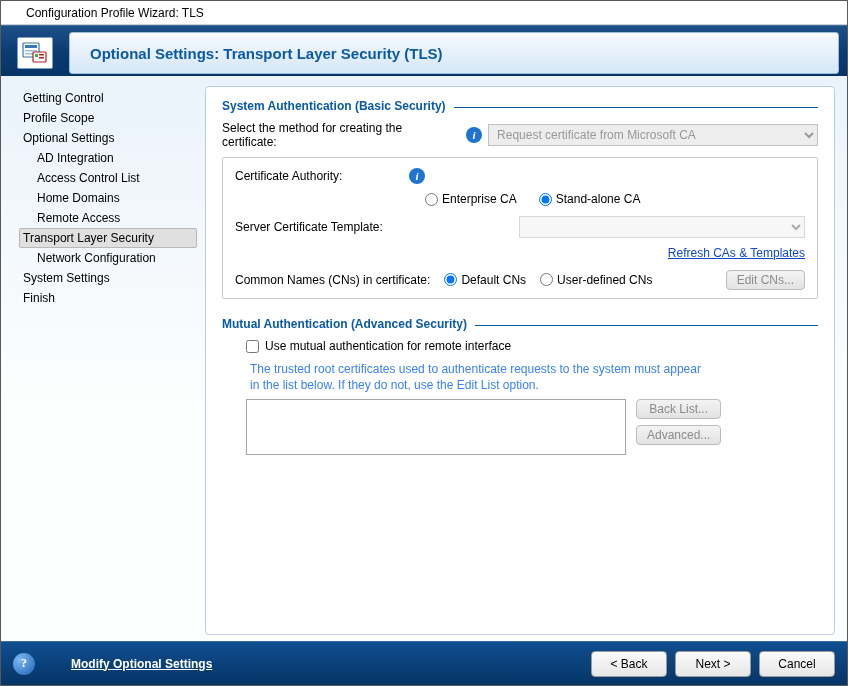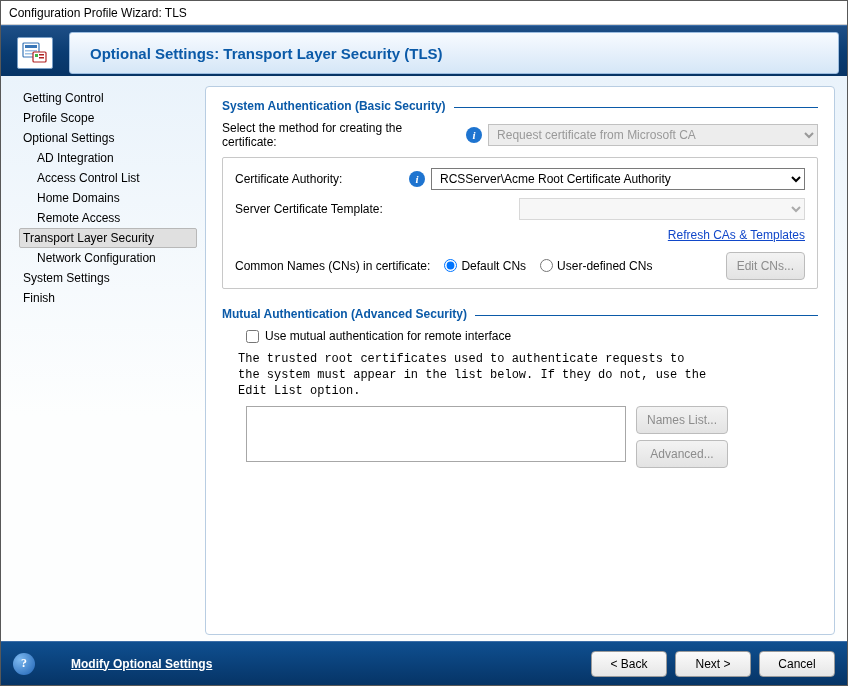--- a/index.html
+++ b/index.html
@@ -1,18 +1,18 @@
 <!DOCTYPE html>
 <html><head>
 <meta charset="utf-8">
 <style>
   * { box-sizing: border-box; }
   html, body { margin:0; padding:0; font-family: "Segoe UI", Tahoma, sans-serif; font-size:12px; color:#000; }
   .window { width:848px; height:686px; border:1px solid #585858; background:#fff; position:relative; }
-  .titlebar { height:24px; line-height:24px; padding:0 8px; background:#fff; border-bottom:1px solid #d0d0d0; font-size:12px; color:#000; }
+  .titlebar { height:24px; line-height:24px; padding:0 25px; background:#fff; border-bottom:1px solid #d0d0d0; font-size:12px; color:#000; }
   .header-band { height:56px; background:linear-gradient(to bottom,#1e4f87 0%,#0a3c72 50%,#063263 100%); position:relative; display:flex; align-items:stretch; border-top:1px solid #3c6ea8; border-bottom:1px solid #04264c; }
   .header-icon-well { width:68px; display:flex; align-items:center; justify-content:center; }
   .header-icon-box { width:36px; height:32px; background:#fff; border:1px solid #7aa0c8; border-radius:2px; display:flex; align-items:center; justify-content:center; }
   .header-title-band { flex:1; margin:6px 8px 6px 0; background:linear-gradient(to bottom,#f7fbff 0%,#e6f0fb 50%,#d5e6f7 100%); border:1px solid #9cbde0; border-radius:3px; display:flex; align-items:center; padding-left:20px; }
   .header-title { color:#0b5aa8; font-size:15px; font-weight:bold; }
   .body-area { position:absolute; top:75px; left:0; right:0; bottom:44px; background:linear-gradient(to bottom,#eaf3fb 0%,#fdfefe 60%,#fdfefe 100%); }
   .body-inner { position:absolute; top:0; left:0; right:0; bottom:0; border-left:8px solid transparent; border-right:8px solid transparent; display:flex; padding:10px 4px 6px 4px; gap:8px; }
   .nav-col { width:184px; padding:2px 0 0 6px; }
   .nav-item { padding:3px 4px; color:#000; cursor:pointer; }
   .nav-sub { padding-left:18px; }
@@ -26,23 +26,23 @@
   .wide-select { width:330px; height:22px; border:1px solid #a7a7a7; background:#e6e6e6; color:#6e6e6e; padding:0 4px; }
   .group-box { border:1px solid #c8c8c8; border-radius:2px; padding:10px 12px 8px 12px; margin-bottom:4px; }
   .lbl { width:168px; }
   .ca-select { flex:1; height:22px; border:1px solid #7a7a7a; padding:0 4px; background:#fff; }
   .radio-row { display:flex; align-items:center; gap:8px; margin-left:190px; margin-bottom:10px; }
   .radio-row label { display:flex; align-items:center; gap:4px; margin-right:14px; }
   .tmpl-select { width:286px; height:22px; border:1px solid #c8c8c8; background:#f4f4f4; color:#888; }
   .link { color:#1147c9; text-decoration:underline; cursor:pointer; text-align:right; }
   .cn-row { display:flex; align-items:center; gap:14px; }
   .cn-row label { display:flex; align-items:flex-start; gap:4px; }
-  .btn { min-width:74px; height:28px; border:1px solid #9a9a9a; border-radius:4px; background:linear-gradient(to bottom,#fbfbfb,#e6e6e6); cursor:pointer; font-size:12px; padding:0 10px; }
+  .btn { min-width:74px; height:20px; border:1px solid #9a9a9a; border-radius:4px; background:linear-gradient(to bottom,#fbfbfb,#e6e6e6); cursor:pointer; font-size:12px; padding:0 10px; }
   .btn[disabled] { color:#8c8c8c; background:linear-gradient(to bottom,#f3f3f3,#e3e3e3); border-color:#bcbcbc; cursor:default; }
-  .mutual-desc { margin-left:16px; margin-right:110px; margin-bottom:6px; color:#000000; line-height:1.35;font-family:Liberation Mono, monospace; }
+  .mutual-desc { margin-left:28px; margin-right:110px; margin-bottom:6px; color:#3b82f6; line-height:1.35; }
   .mutual-area { display:flex; gap:10px; align-items:flex-start; margin-left:24px; }
   .trusted-list { width:380px; height:56px; border:1px solid #a7a7a7; background:#fff; }
   .mutual-btns { display:flex; flex-direction:column; gap:6px; }
   .footer { position:absolute; left:0; right:0; bottom:0; height:44px; background:linear-gradient(to bottom,#0f4f90 0%,#063466 100%); display:flex; align-items:center; padding:0 12px; border-top:1px solid #3c6ea8; }
   .footer-help { width:22px; height:22px; border-radius:50%; background:radial-gradient(circle at 30% 30%,#7db9f0,#1e62b4); display:flex; align-items:center; justify-content:center; color:#fff; font-weight:bold; font-family:Georgia,serif; cursor:pointer; }
   .footer-link { color:#fff; font-weight:bold; text-decoration:underline; cursor:pointer;padding-left:36px; }
   .footer-spacer { flex:1; }
   .footer .btn { min-width:76px; height:26px; margin-left:8px; }
   input[type=radio], input[type=checkbox] { margin:0; }
 </style>
@@ -101,23 +101,30 @@
           <span class="info-icon">i</span>
           <select class="wide-select" disabled="">
             <option>Request certificate from Microsoft CA</option>
           </select>
         </div>
 
         <div class="group-box">
           <div class="row">
             <span class="lbl">Certificate Authority:</span>
             <span class="info-icon">i</span>
-            <select class="ca-select">
-              <option>RCSServer\Acme Root Certificate Authority</option>
-            </select>
+          </div>
+          <div class="radio-row">
+            <label>
+              <input type="radio" name="catype" style="">
+              <span>Enterprise CA</span>
+            </label>
+            <label>
+              <input type="radio" name="catype" checked="" style="">
+              <span>Stand-alone CA</span>
+            </label>
           </div>
           <div class="row">
             <span class="lbl">Server Certificate Template:</span>
             <span style="flex:1"></span>
             <select class="tmpl-select" disabled="">
               <option></option>
             </select>
           </div>
           <div style="text-align:right; margin-bottom:10px;">
             <span class="link">Refresh CAs &amp; Templates</span>
@@ -143,21 +150,21 @@
         </div>
 
         <div class="row" style="margin-left:24px;">
           <input type="checkbox" style="">
           <span>Use mutual authentication for remote interface</span>
         </div>
         <div class="mutual-desc">The trusted root certificates used to authenticate requests to the system must appear in the list below. If they do not, use the Edit List option.</div>
         <div class="mutual-area">
           <div class="trusted-list"></div>
           <div class="mutual-btns">
-            <button class="btn" disabled="">Names List...</button>
+            <button class="btn" disabled="">Back List...</button>
             <button class="btn" disabled="">Advanced...</button>
           </div>
         </div>
 
       </div>
     </div>
   </div>
 
   <div class="footer">
     <div class="footer-help">?</div>

